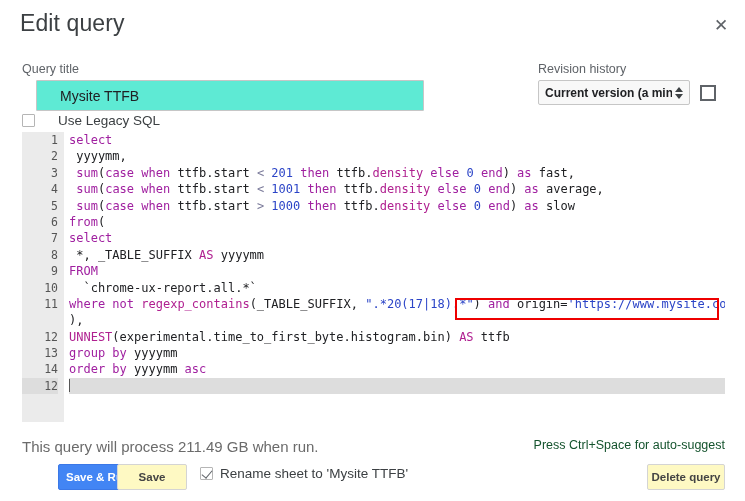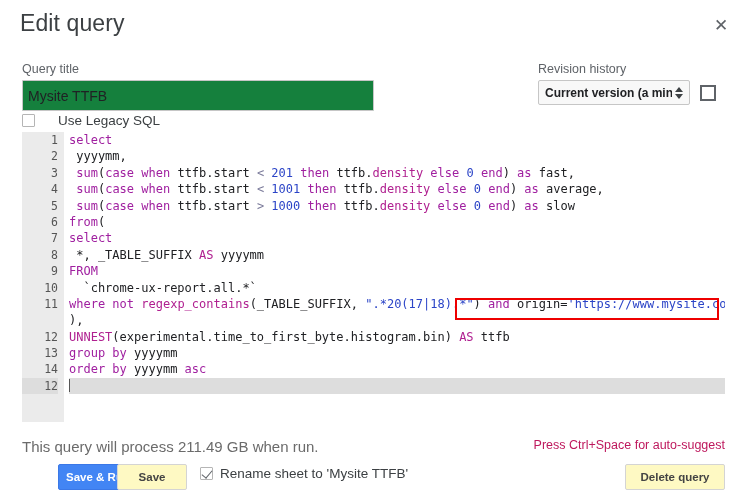--- a/index.html
+++ b/index.html
@@ -50,31 +50,31 @@
   .field-label {
     position: absolute;
     font-size: 12.5px;
     color: #5f6368;
     font-weight: 400;
   }
   #query-title-label { left: 22px; top: 62px; }
 
   .title-input {
     position: absolute;
-    left: 22px;
+    left: 36px;
     top: 80px;
     width: 340px;
     height: 25px;
-    padding: 2px 5px;
+    padding: 2px 23px;
     font-size: 14px;
     font-family: "Liberation Sans", sans-serif;
     color: #202124;
     border: 1px solid #c6c6c6;
     border-radius: 1px;
-    background: #15803d;
+    background: #5eead4;
     box-sizing: content-box;
     outline: none;
   }
 
   
   .legacy-row {
     position: absolute;
     left: 22px;
     top: 113px;
     display: flex;
@@ -239,21 +239,21 @@
     left: 22px;
     top: 438px;
     font-size: 15px;
     color: #6b6b6b;
   }
   .hint-text {
     position: absolute;
     right: 20px;
     top: 438px;
     font-size: 12.5px;
-    color: #be185d;
+    color: #14532d;
   }
 
   .btn {
     position: absolute;
     font-family: "Liberation Sans", sans-serif;
     font-size: 11.5px;
     font-weight: 700;
     border-radius: 2px;
     cursor: pointer;
     display: flex;
@@ -271,21 +271,21 @@
     color: #ffffff;
     border: 1px solid #3b78e7;
     margin-left: 36px;
   }
   .btn-secondary {
     background: #fef9c3;
     color: #444444;
     border: 1px solid #d4d4d4;
   }
   #save-button { left: 117px; top: 464px; width: 70px; height: 26px; }
-  #delete-query-button { right: 20px; top: 464px; width: 100px; height: 26px; }
+  #delete-query-button { right: 20px; top: 464px; width: 78px; height: 26px; }
 
   .rename-row {
     position: absolute;
     left: 200px;
     top: 466px;
     display: flex;
     align-items: center;
     gap: 7px;
     cursor: pointer;
   }

